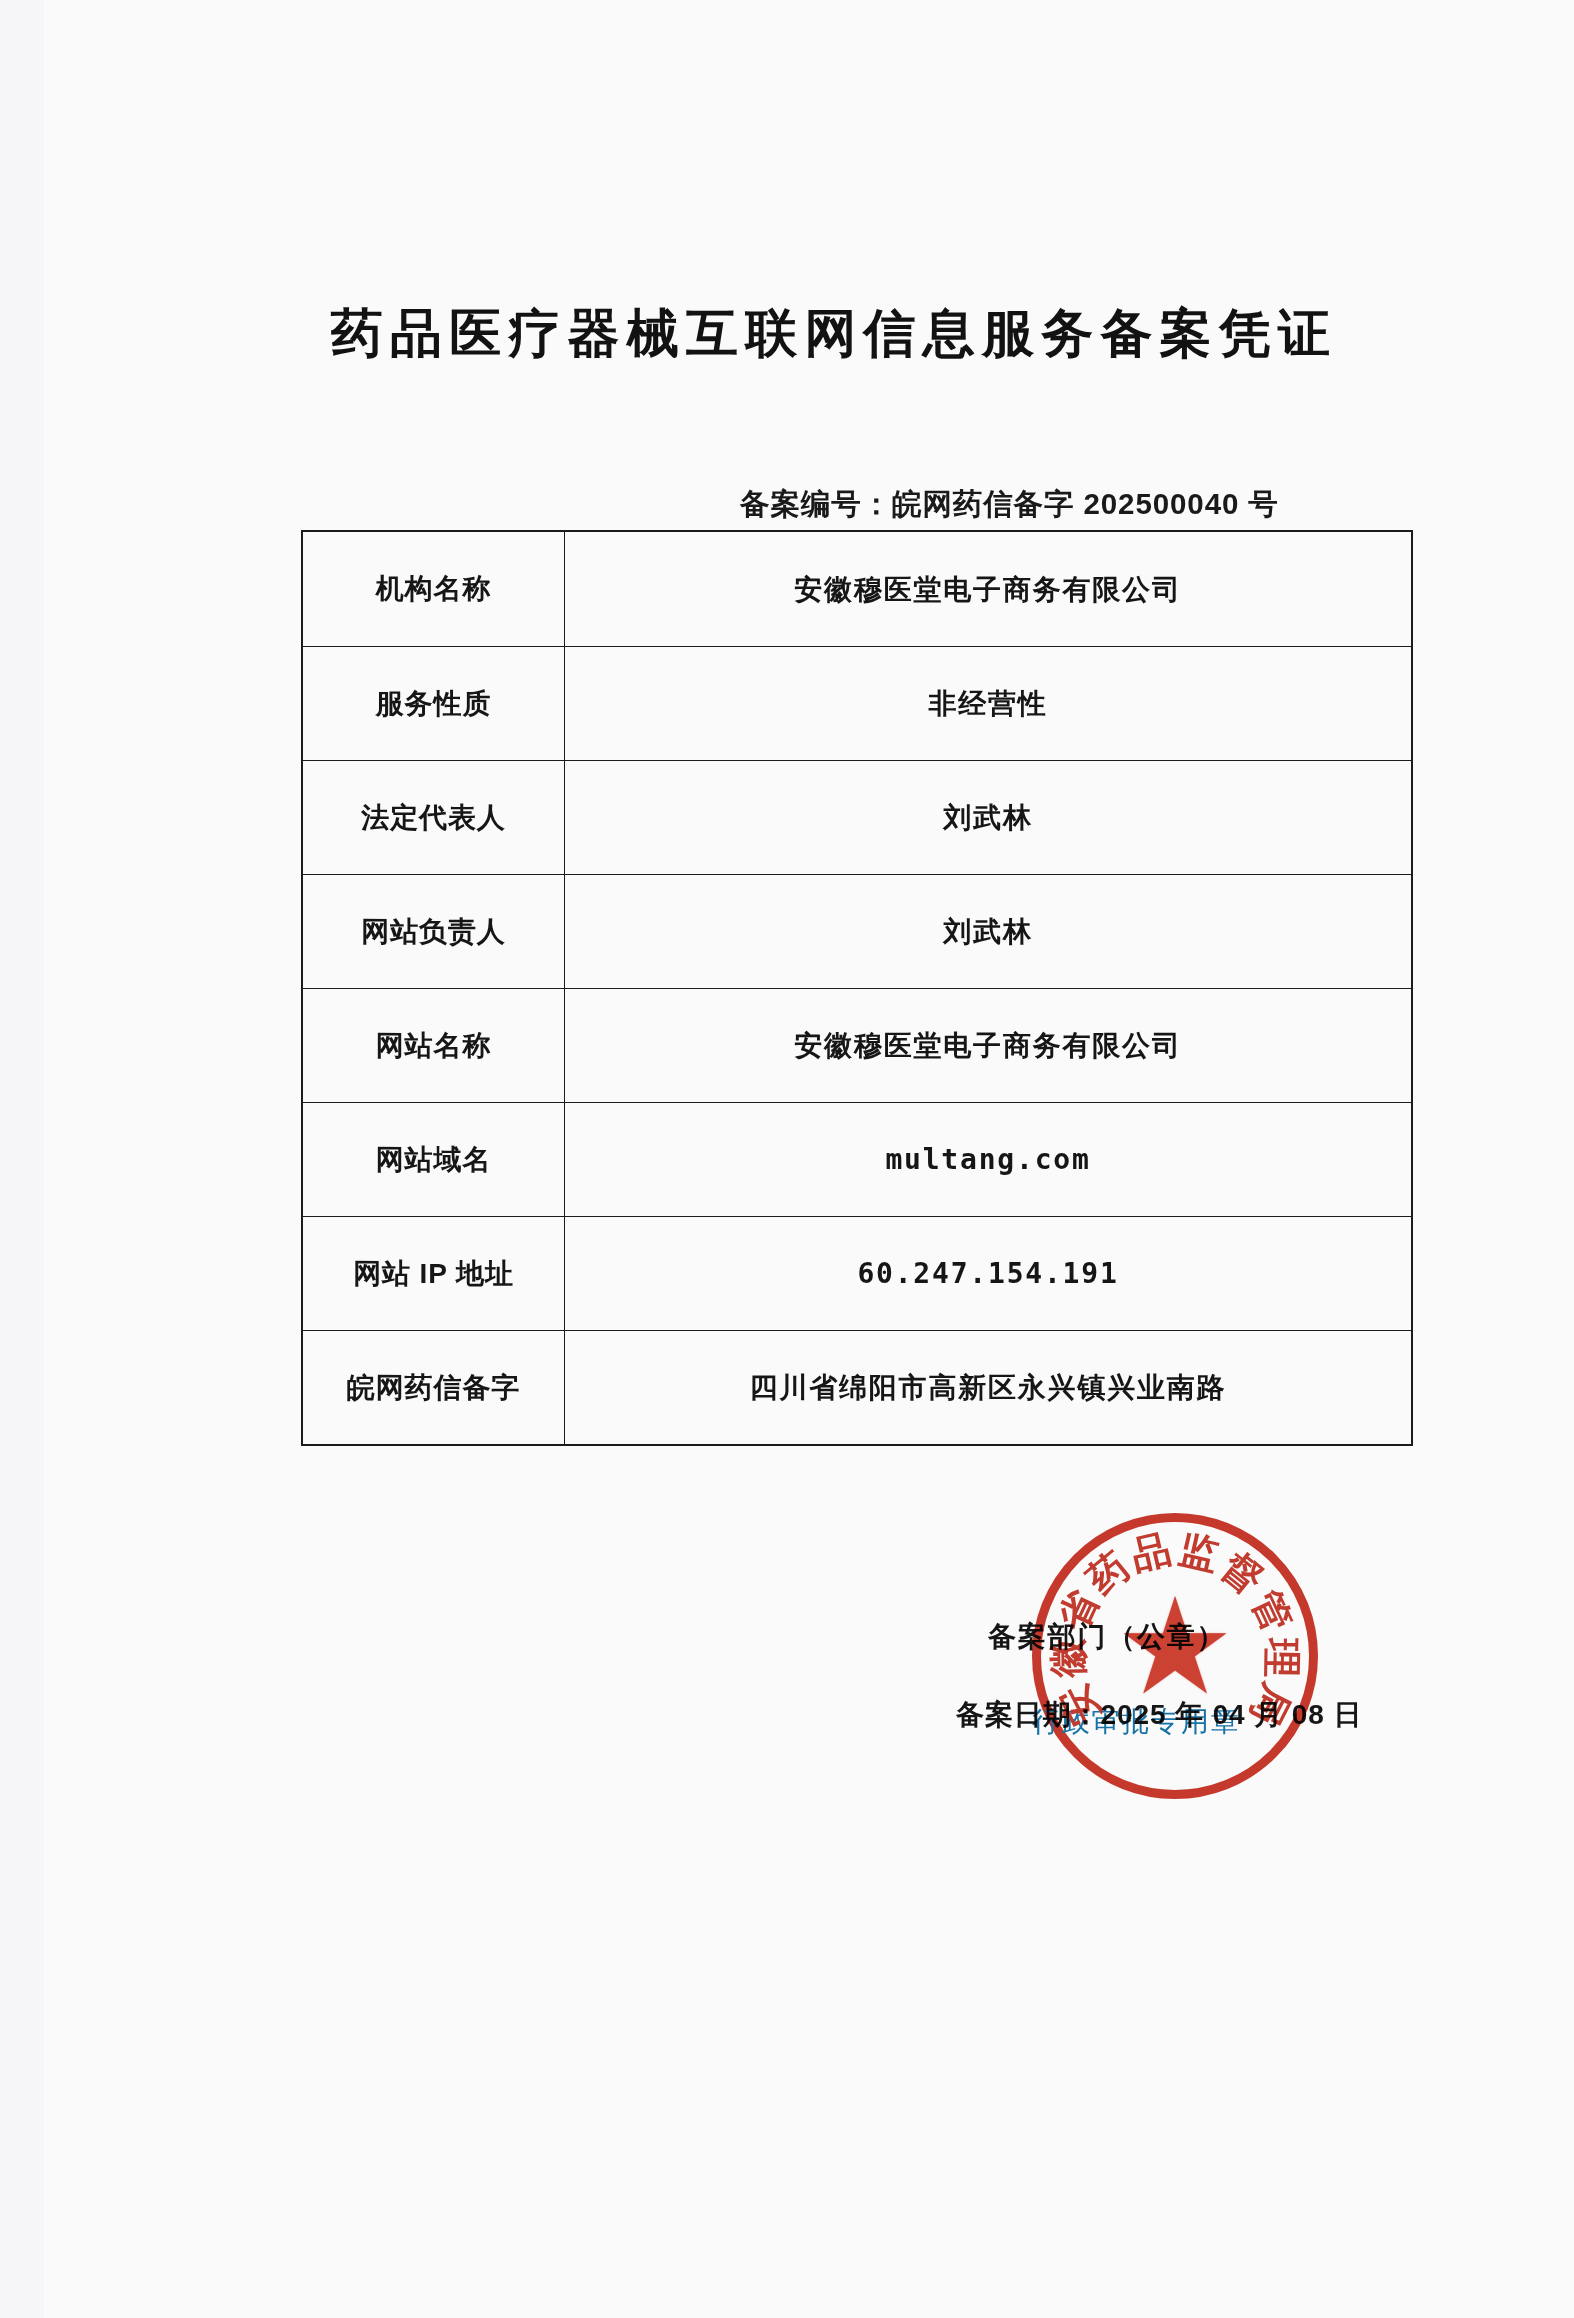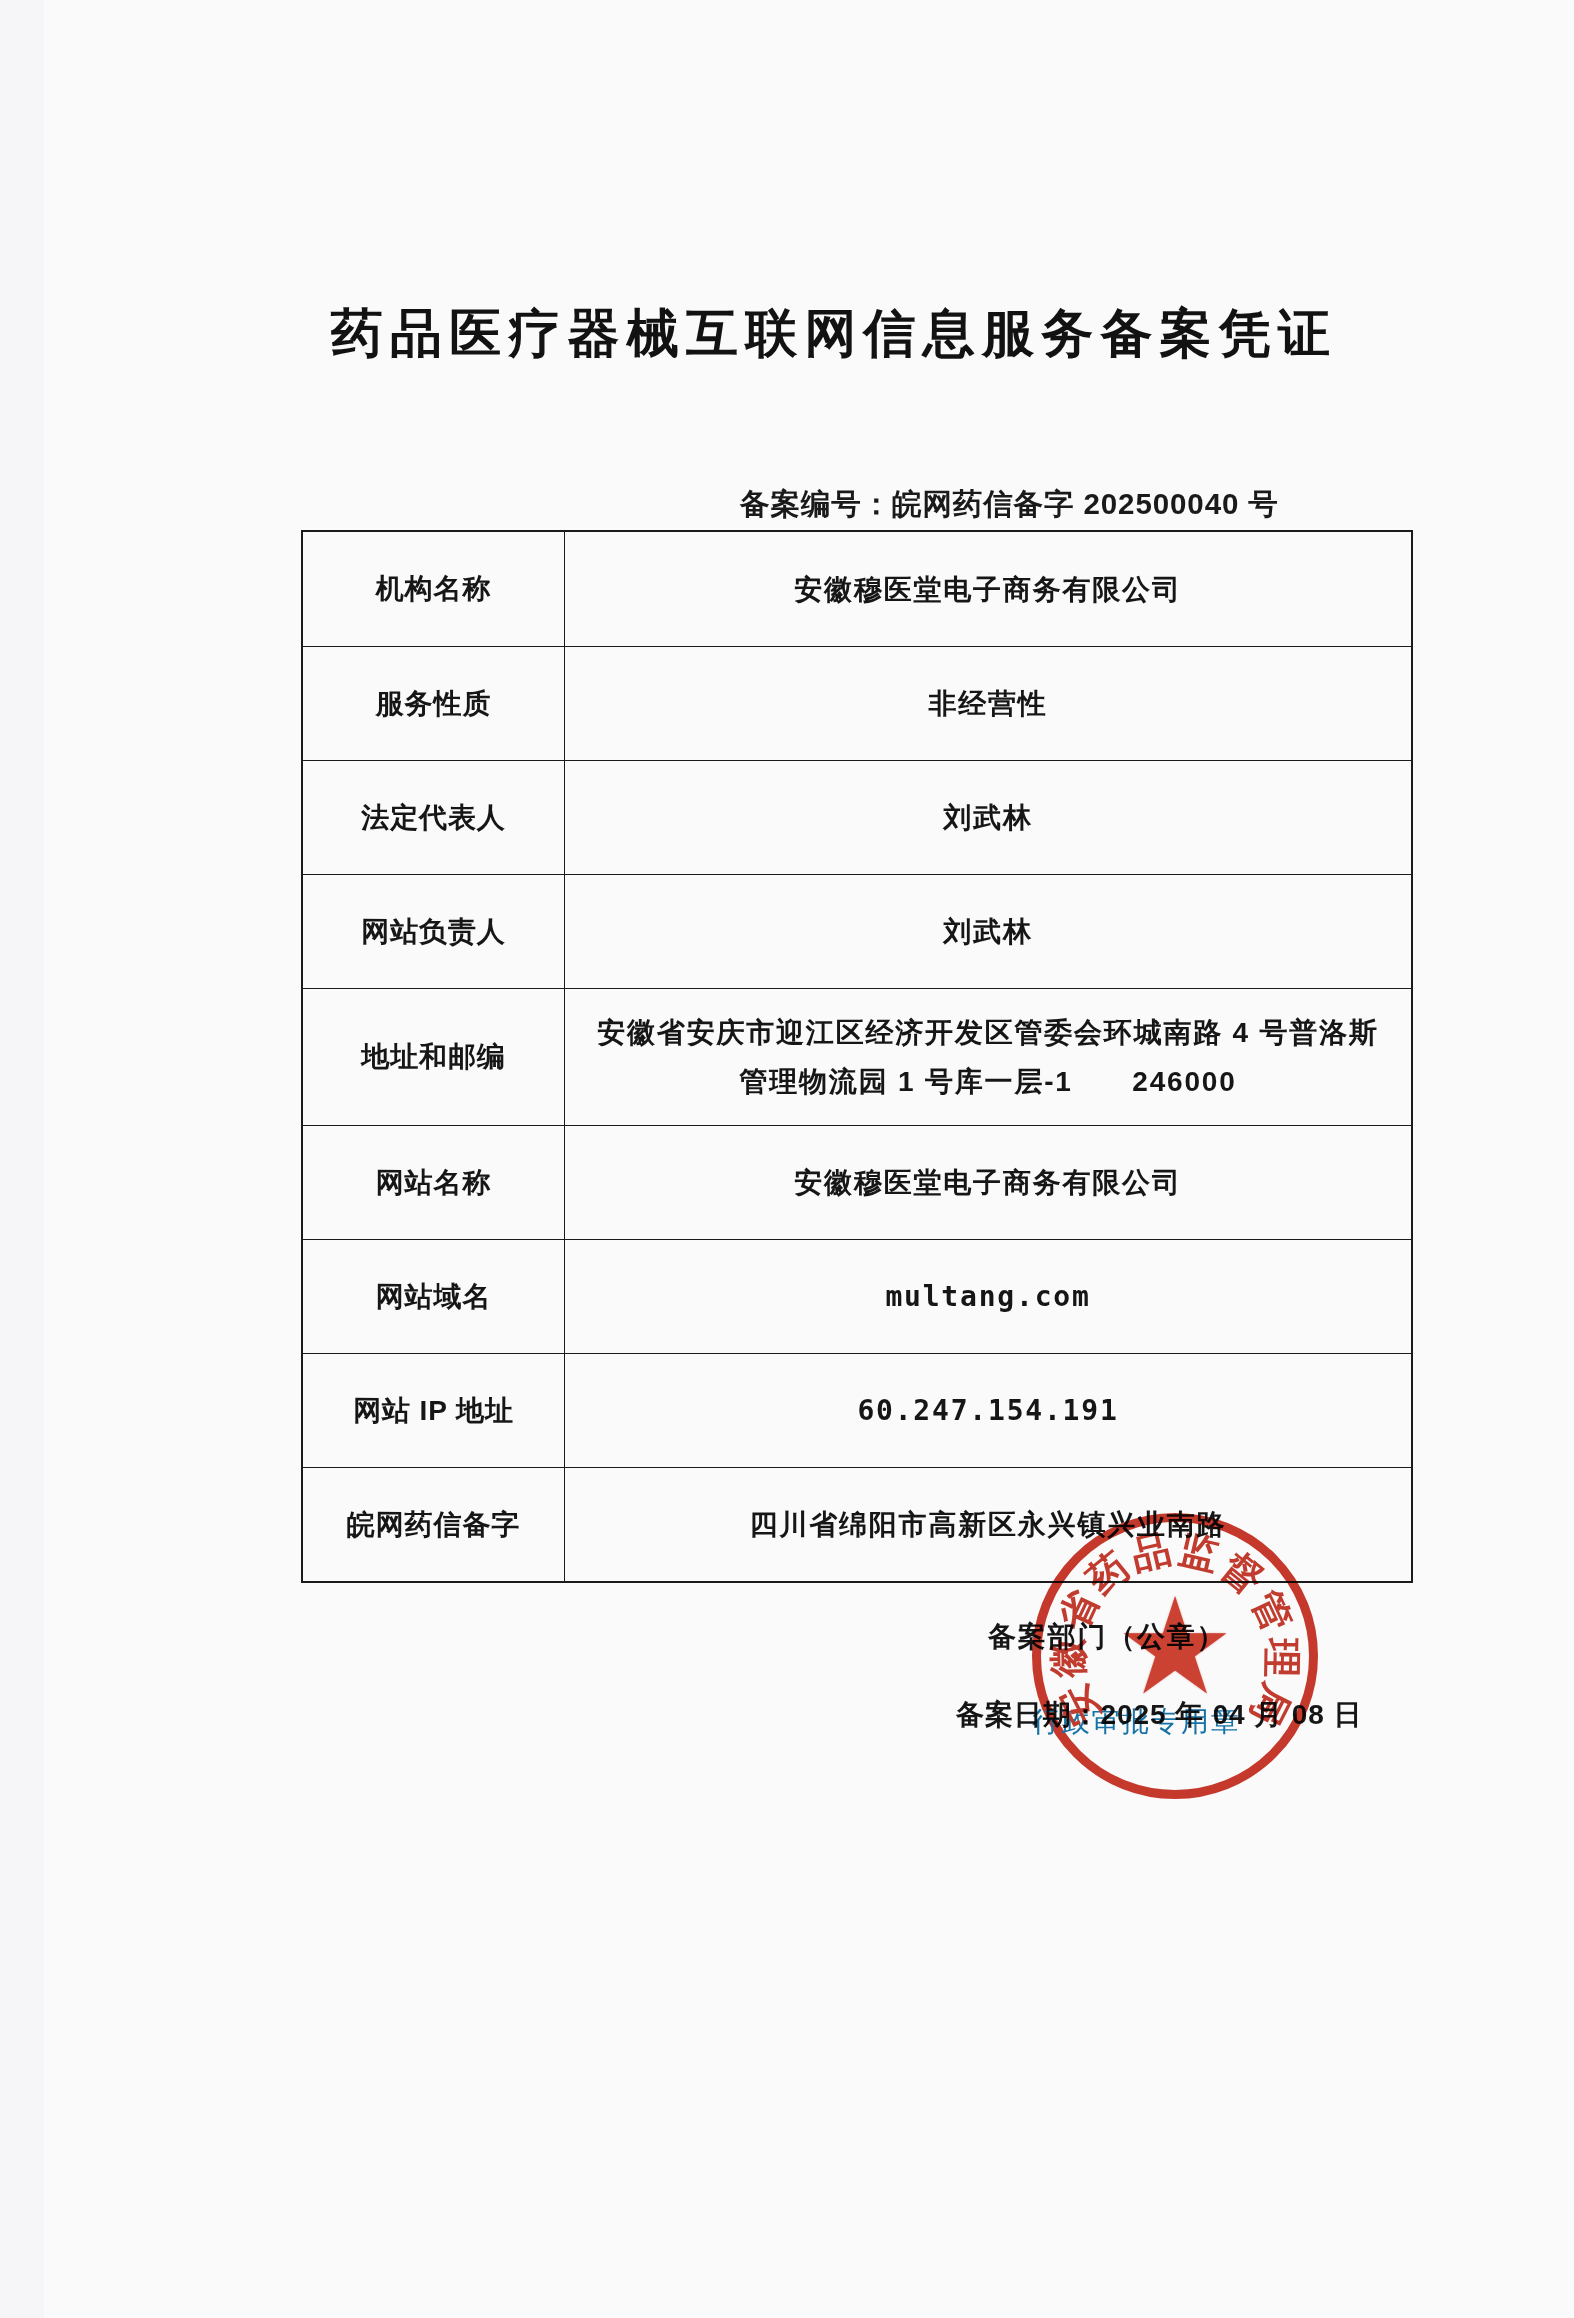--- a/index.html
+++ b/index.html
@@ -136,27 +136,20 @@
         <div class="t-value">
           <div>刘武林</div>
         </div>
       </div>
       <div class="t-row">
         <div class="t-label">网站负责人</div>
         <div class="t-value">
           <div>刘武林</div>
         </div>
       </div>
-      <div class="t-row tall">
-        <div class="t-label">地址和邮编</div>
-        <div class="t-value">
-          <div>安徽省安庆市迎江区经济开发区管委会环城南路 4 号普洛斯</div>
-          <div>管理物流园 1 号库一层-1　　246000</div>
-        </div>
-      </div>
       <div class="t-row">
         <div class="t-label">网站名称</div>
         <div class="t-value">
           <div>安徽穆医堂电子商务有限公司</div>
         </div>
       </div>
       <div class="t-row">
         <div class="t-label">网站域名</div>
         <div class="t-value mono">
           <div>multang.com</div>

